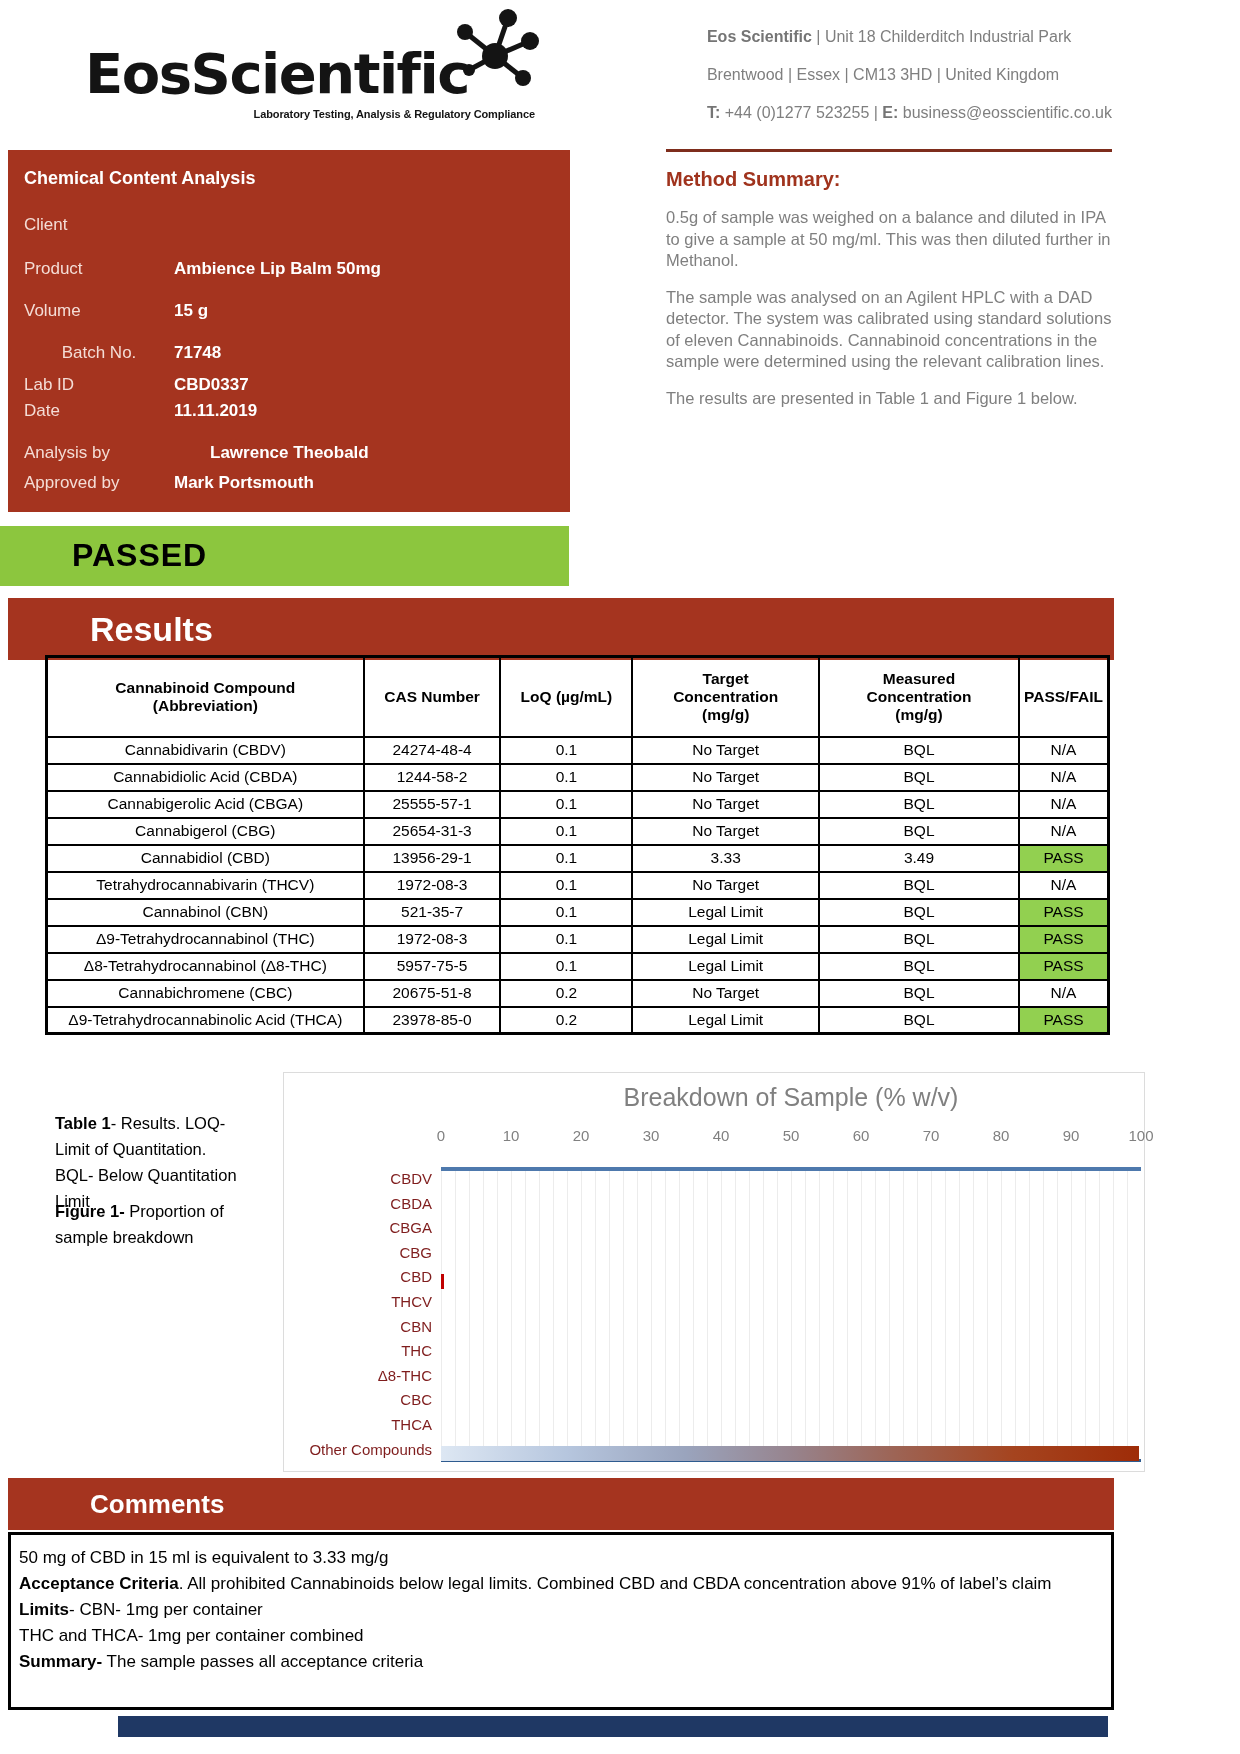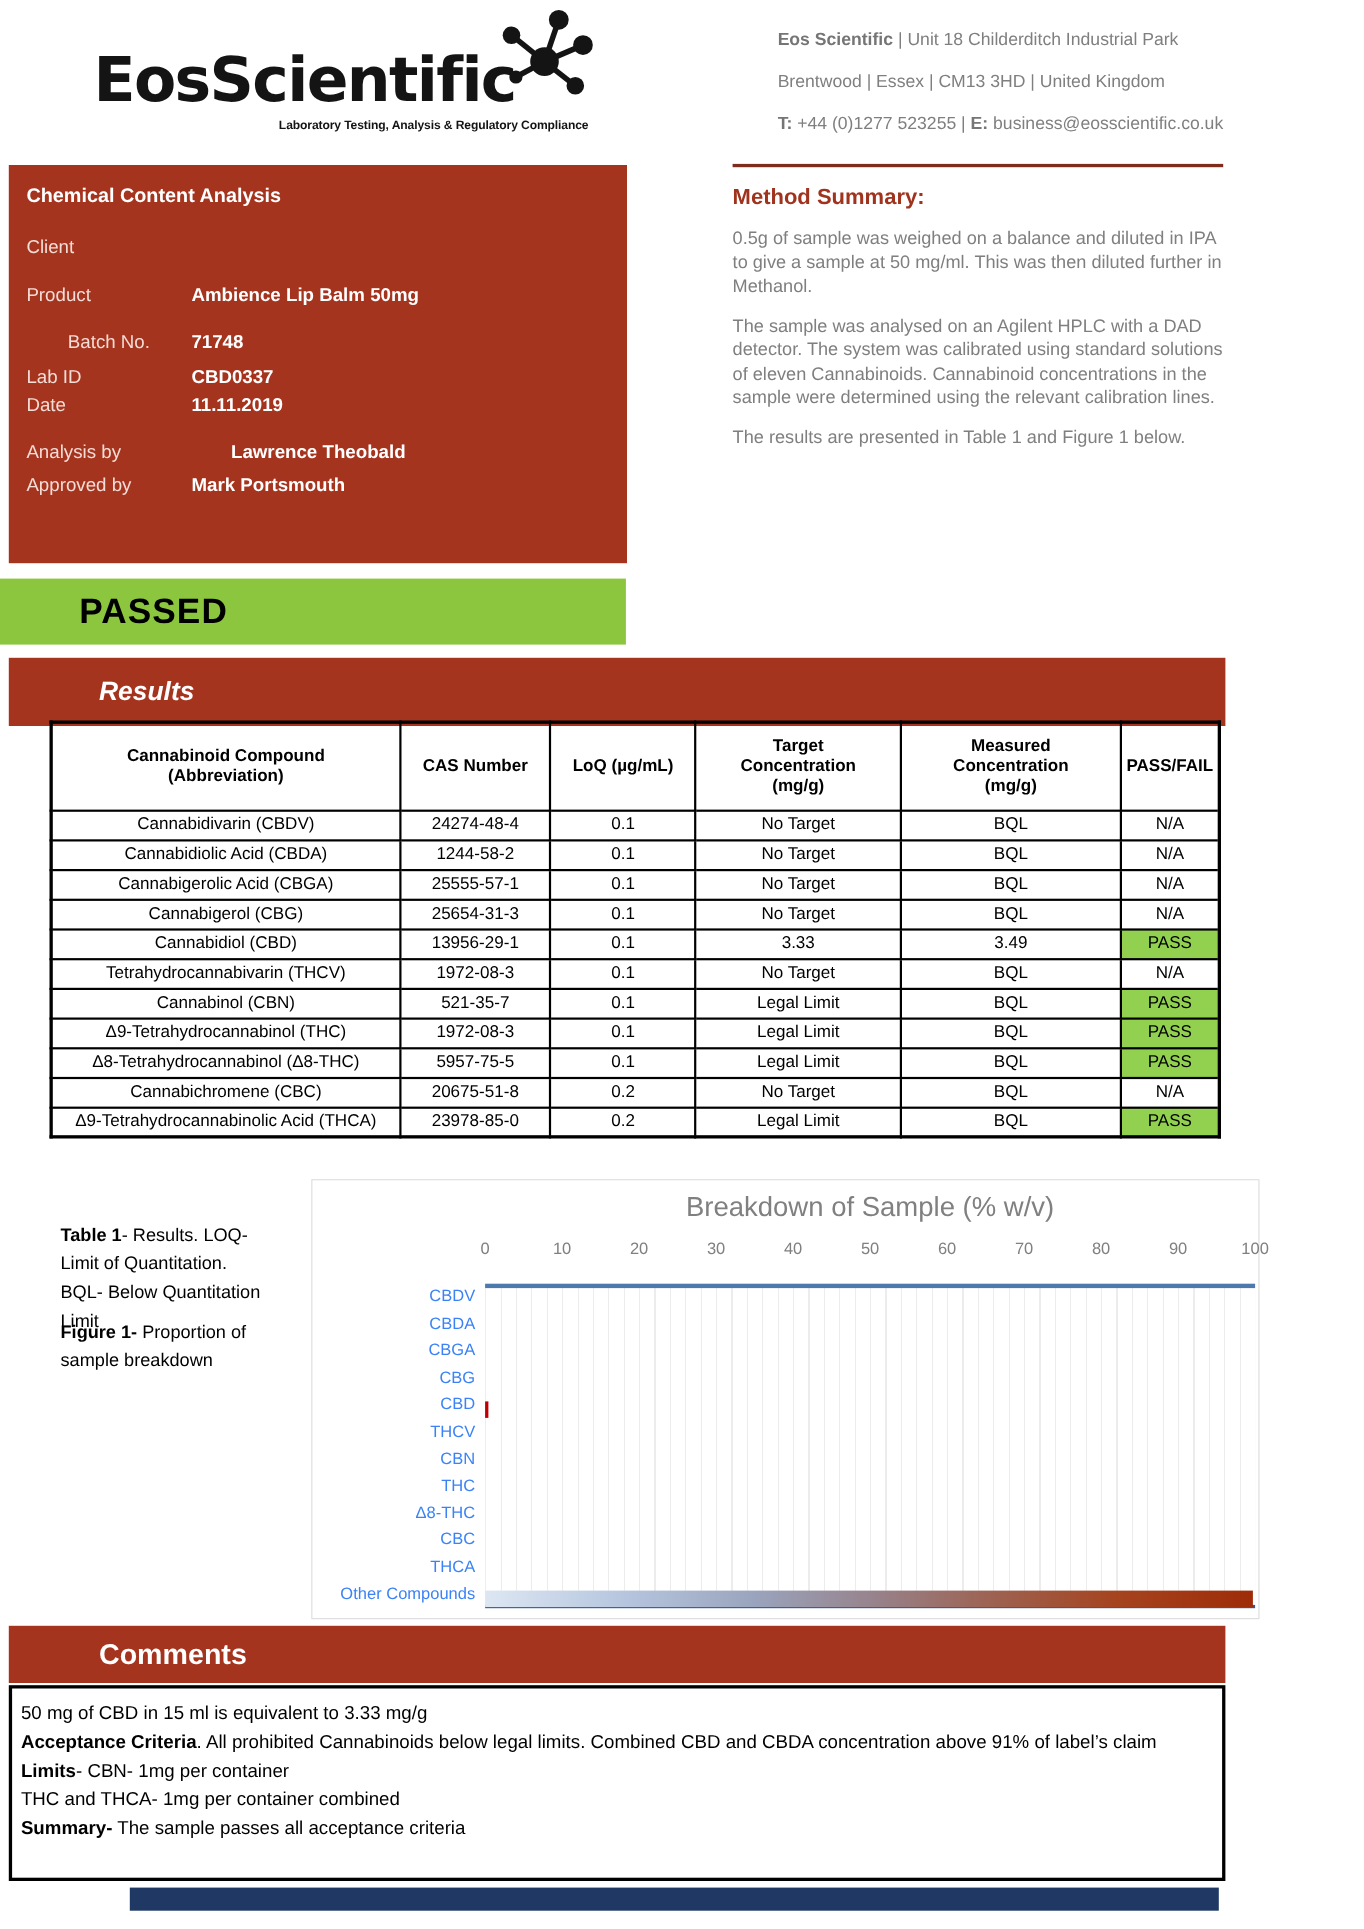--- a/index.html
+++ b/index.html
@@ -39,21 +39,21 @@
   .method{position:absolute;left:666px;top:149px;width:446px;}
   .method-sep{height:3px;background:#7E2D1C;margin-bottom:16px;}
   .method-title{color:#A0331D;font-weight:bold;font-size:20px;margin:0 0 16px 0;}
   .method p{color:var(--gray);font-size:16.5px;line-height:21.5px;margin:0 0 15px 0;}
 
   
   .passed{position:absolute;left:0;top:526px;width:569px;height:60px;background:var(--passed-green);
           color:#000000;font-size:32px;font-weight:bold;line-height:58px;padding-left:72px;letter-spacing:1px;}
   .banner{position:absolute;left:8px;width:1106px;background:var(--brick);color:#fff;
           font-weight:bold;padding-left:82px;}
-  .banner.results{top:598px;height:62px;font-size:24px;line-height:62px;font-style:italic;}
+  .banner.results{top:598px;height:62px;font-size:34px;line-height:62px;}
   .banner.comments{top:1478px;height:52px;font-size:26px;line-height:52px;}
 
   
   table.results-table{position:absolute;left:45px;top:655px;width:1065px;
         border-collapse:collapse;font-size:15.5px;text-align:center;}
   .results-table th,.results-table td{border:2px solid #000;padding:1px 4px;}
   .results-table th{font-weight:bold;white-space:pre-line;height:80px;vertical-align:middle;}
   .results-table td{height:27px;}
   .results-table{border:3px solid #000;}
   td.pass-cell{background:var(--pass-cell);}
@@ -67,21 +67,21 @@
   
   .chart-box{position:absolute;left:283px;top:1072px;width:862px;height:400px;
              border:1px solid #DCDCDC;background:#fff;}
   .chart-title{position:absolute;left:157px;top:10px;width:700px;text-align:center;
                font-size:25px;color:#808080;}
   .x-ticks{position:absolute;left:157px;top:54px;width:700px;height:20px;
            font-size:15px;color:#808080;}
   .x-tick{position:absolute;transform:translateX(-50%);}
   .chart-cats{position:absolute;left:0;top:94px;width:148px;}
   .chart-cat{height:24.6px;line-height:24.6px;text-align:right;font-size:15px;
-             color:#3b82f6;white-space:nowrap;}
+             color:#7f1d1d;white-space:nowrap;}
   .plot{position:absolute;left:157px;top:94px;width:700px;height:295.2px;
         border-top:4px solid #4E79AD;border-bottom:3px solid #2E5B8F;
         background:repeating-linear-gradient(to right,#ECECEC 0 1px,transparent 1px 14px);}
   .plot-row{height:24.6px;display:flex;align-items:center;}
   .bar{height:15px;}
   .bar-solid{background:#C00000;min-width:2.5px;}
   .bar-gradient{background:linear-gradient(90deg,#DDE7F3 0%,#B6C6DE 18%,#9AA4BD 35%,
                  #97848E 50%,#9D6455 65%,#A5441F 82%,#9E2C08 100%);}
 
   
@@ -128,20 +128,24 @@
   <div class="info-box">
     <div class="info-title">Chemical Content Analysis</div>
     <div>
         <div class="info-row" style="margin-top: 26px;">
           <div class="info-label">Client</div>
           <div class="info-value"></div>
         </div>
         <div class="info-row" style="margin-top: 24px;">
           <div class="info-label">Product</div>
           <div class="info-value">Ambience Lip Balm 50mg</div>
+        </div>
+        <div class="info-row" style="margin-top: 22px;">
+          <div class="info-label">Volume</div>
+          <div class="info-value">15 g</div>
         </div>
         <div class="info-row" style="margin-top: 22px; text-align: center;">
           <div class="info-label">Batch No.</div>
           <div class="info-value">71748</div>
         </div>
         <div class="info-row" style="margin-top: 12px;">
           <div class="info-label">Lab ID</div>
           <div class="info-value">CBD0337</div>
         </div>
         <div class="info-row" style="margin-top: 6px;">

